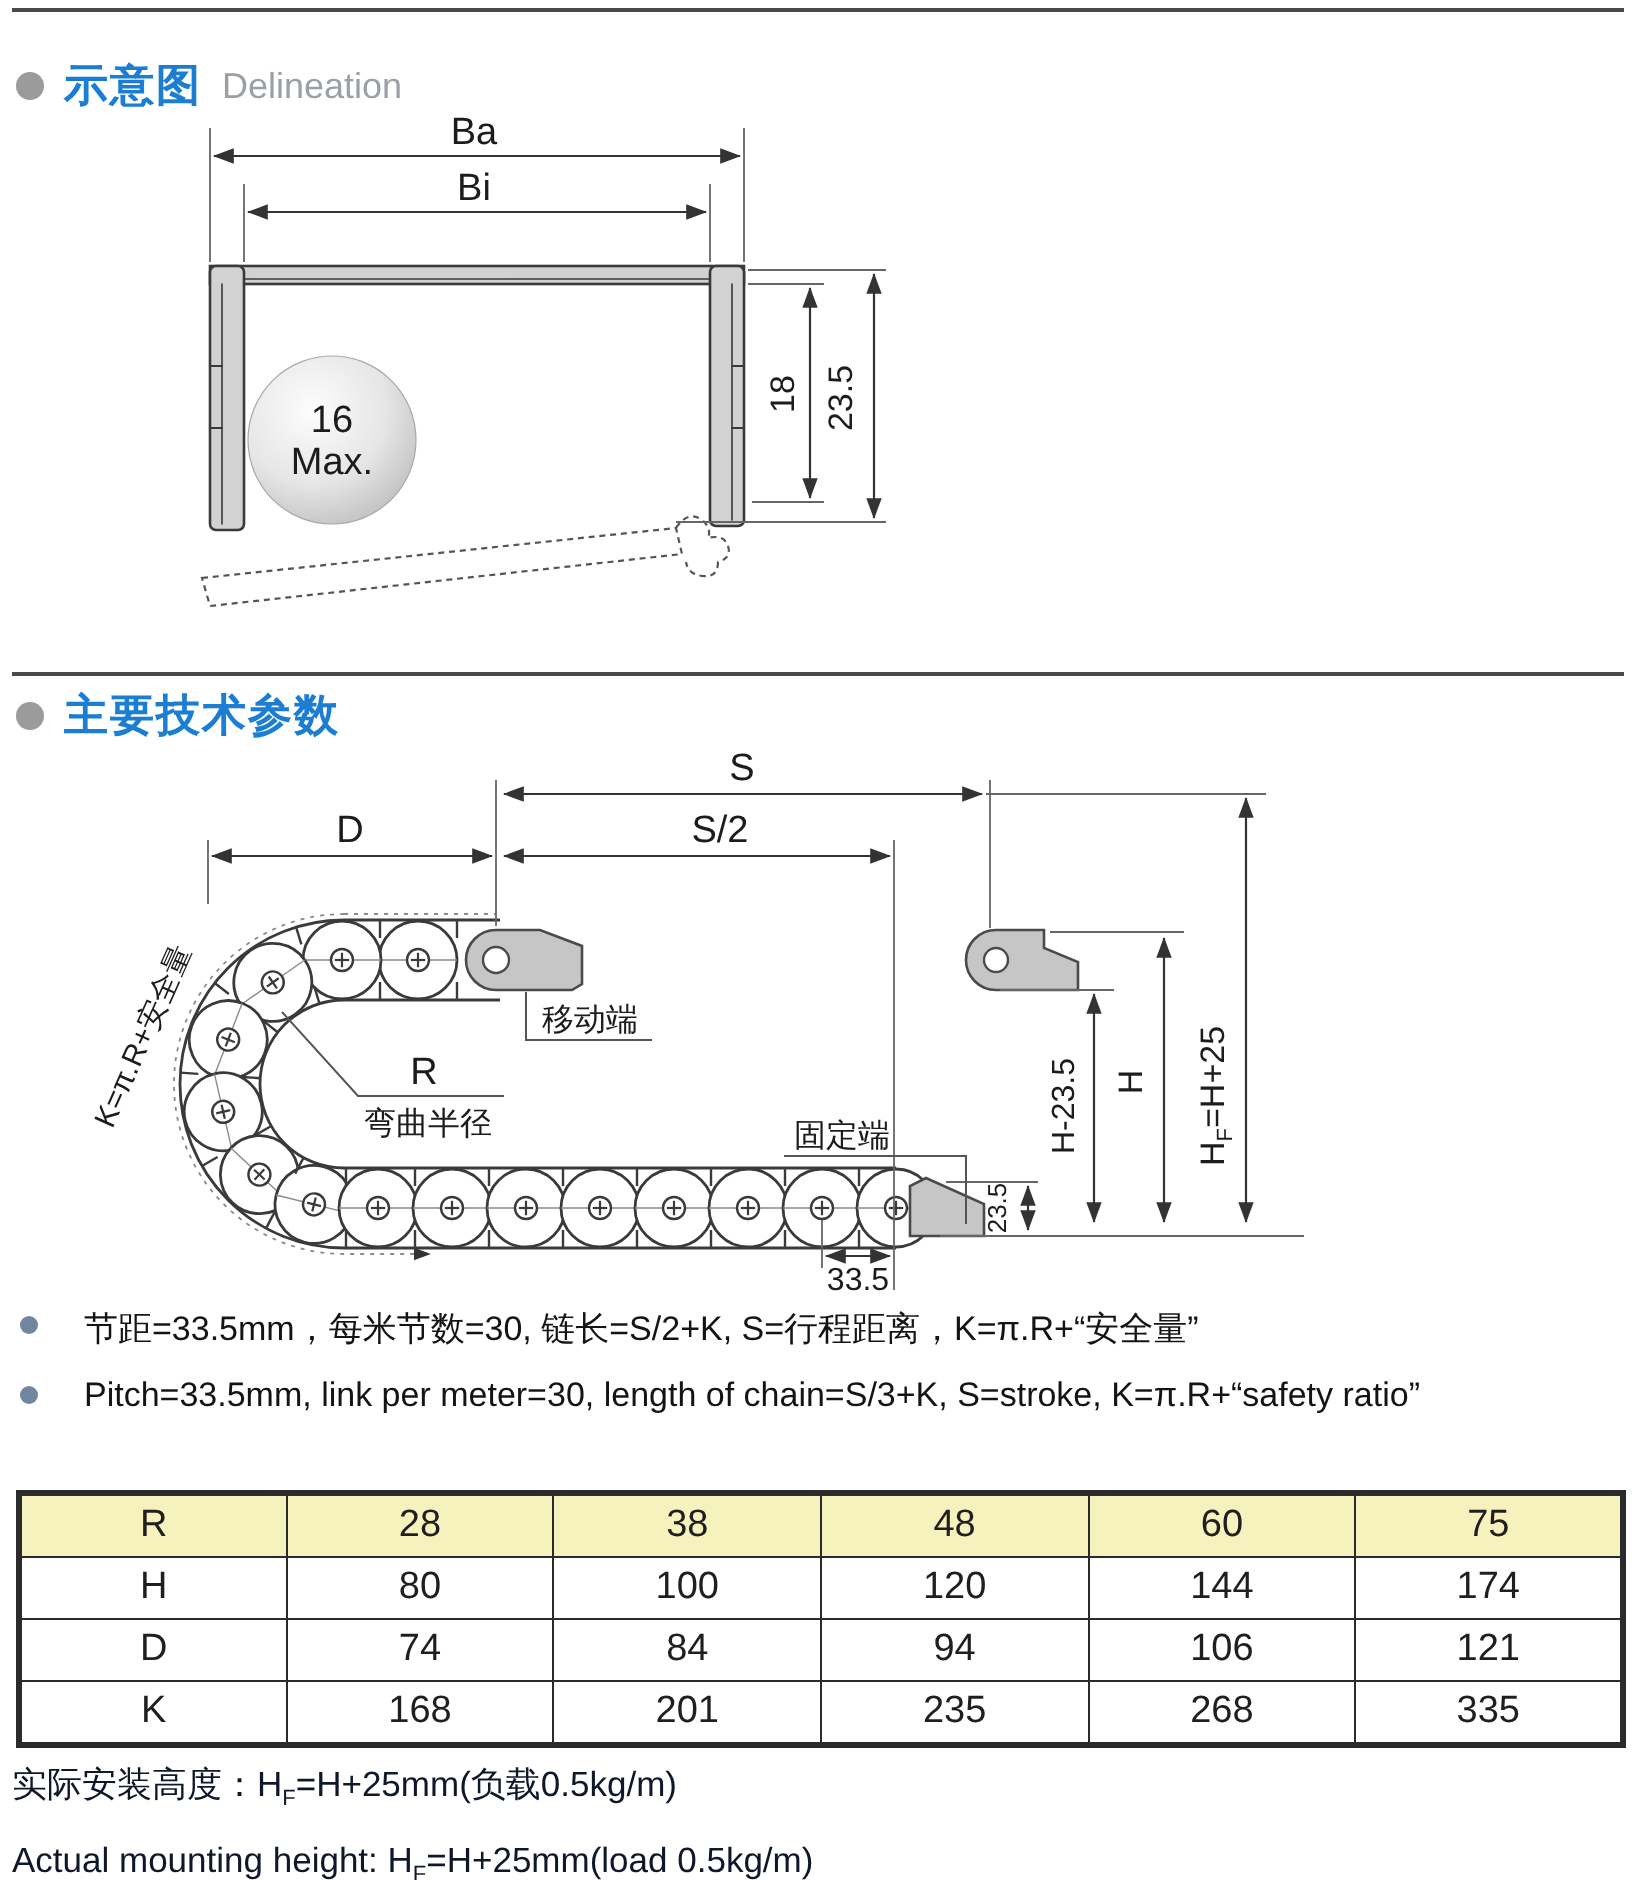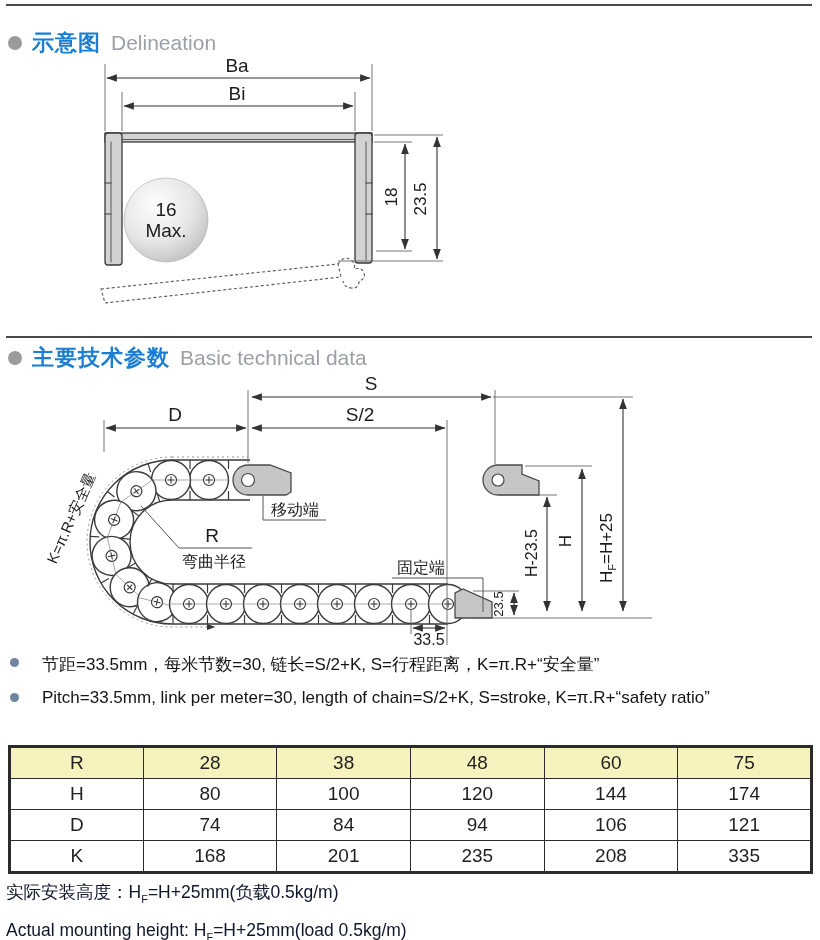--- a/index.html
+++ b/index.html
@@ -6,21 +6,21 @@
   body{
     width:820px;height:940px;position:relative;background:#ffffff;
     font-family:"Liberation Sans",sans-serif;overflow:hidden;
   }
   .rule{position:absolute;left:6px;right:8px;height:2px;background:#4a4a4a;}
   #rule1{top:4px;} #rule2{top:336px;}
   .sec-header{position:absolute;left:8px;display:flex;align-items:center;gap:10px;white-space:nowrap;}
   #hdr1{top:28px;} #hdr2{top:343px;}
   .sec-bullet{width:14px;height:14px;border-radius:50%;background:#9b9b9b;flex:none;}
   .sec-zh{font-size:22px;font-weight:bold;color:#1b7ed2;letter-spacing:1px;}
-  .sec-en{font-size:21px;color:#9aa0a6;}
+  .sec-en{font-size:18px;color:#9aa0a6;}
   .diagrams{position:absolute;left:0;top:0;}
   .note{position:absolute;left:10px;display:flex;gap:23px;font-size:17px;color:#141414;white-space:nowrap;}
   #note1{top:653px;} #note2{top:688px;}
   .note-bullet{width:9px;height:9px;border-radius:50%;background:#72869f;margin-top:5px;flex:none;}
   #spec-table{position:absolute;left:8px;top:745px;width:805px;border-collapse:collapse;
     font-size:19px;color:#1f1f1f;text-align:center;border:3px solid #2b2b2b;table-layout:fixed;}
   #spec-table td{border:1.6px solid #2b2b2b;height:30px;padding:0;}
   #spec-table tr.hdr td{background:#f6f2bd;}
   .footer-line{position:absolute;left:6px;font-size:17.5px;color:#0f172a;white-space:nowrap;}
   #f1{top:880px;} #f2{top:908px;margin-top:12px;}
@@ -34,21 +34,20 @@
 <div class="sec-header" id="hdr1">
   <span class="sec-bullet"></span>
   <span class="sec-zh">示意图</span>
   <span class="sec-en">Delineation</span>
 </div>
 
 <div class="rule" id="rule2"></div>
 <div class="sec-header" id="hdr2">
   <span class="sec-bullet"></span>
   <span class="sec-zh">主要技术参数</span>
-  <span class="sec-en">Basic technical data</span>
 </div>
 
 <svg class="diagrams" width="820" height="940" viewBox="0 0 820 940">
   <defs>
     <marker id="ah" viewBox="0 0 10 8" refX="9" refY="4" markerWidth="10" markerHeight="8" orient="auto-start-reverse">
       <path d="M0,0.5 L9.5,4 L0,7.5 Z" fill="#333"></path>
     </marker>
     <radialGradient id="ballg" cx="38%" cy="32%" r="80%">
       <stop offset="0%" stop-color="#fdfdfd"></stop>
       <stop offset="55%" stop-color="#e6e6e6"></stop>
@@ -246,21 +245,21 @@
     </text>
   </g>
 </svg>
 
 <div class="note" id="note1">
   <span class="note-bullet"></span>
   <span>节距=33.5mm，每米节数=30, 链长=S/2+K, S=行程距离，K=π.R+“安全量”</span>
 </div>
 <div class="note" id="note2">
   <span class="note-bullet"></span>
-  <span>Pitch=33.5mm, link per meter=30, length of chain=S/2+K, S=stroke, K=π.R+“safety ratio”</span>
+  <span>Pitch=33.5mm, link per meter=30, length of chain=S/3+K, S=stroke, K=π.R+“safety ratio”</span>
 </div>
 
 <table id="spec-table">
   <tbody>
     <tr class="hdr">
       <td>R</td>
       <td>28</td>
       <td>38</td>
       <td>48</td>
       <td>60</td>
@@ -280,21 +279,21 @@
       <td>84</td>
       <td>94</td>
       <td>106</td>
       <td>121</td>
     </tr>
     <tr>
       <td>K</td>
       <td>168</td>
       <td>201</td>
       <td>235</td>
-      <td>208</td>
+      <td>268</td>
       <td>335</td>
     </tr>
   </tbody>
 </table>
 
 <div class="footer-line" id="f1">
   <span>实际安装高度：H</span><sub>F</sub><span>=H+25mm(负载0.5kg/m)</span>
 </div>
 <div class="footer-line" id="f2">
   <span>Actual mounting height: H</span><sub>F</sub><span>=H+25mm(load 0.5kg/m)</span>

